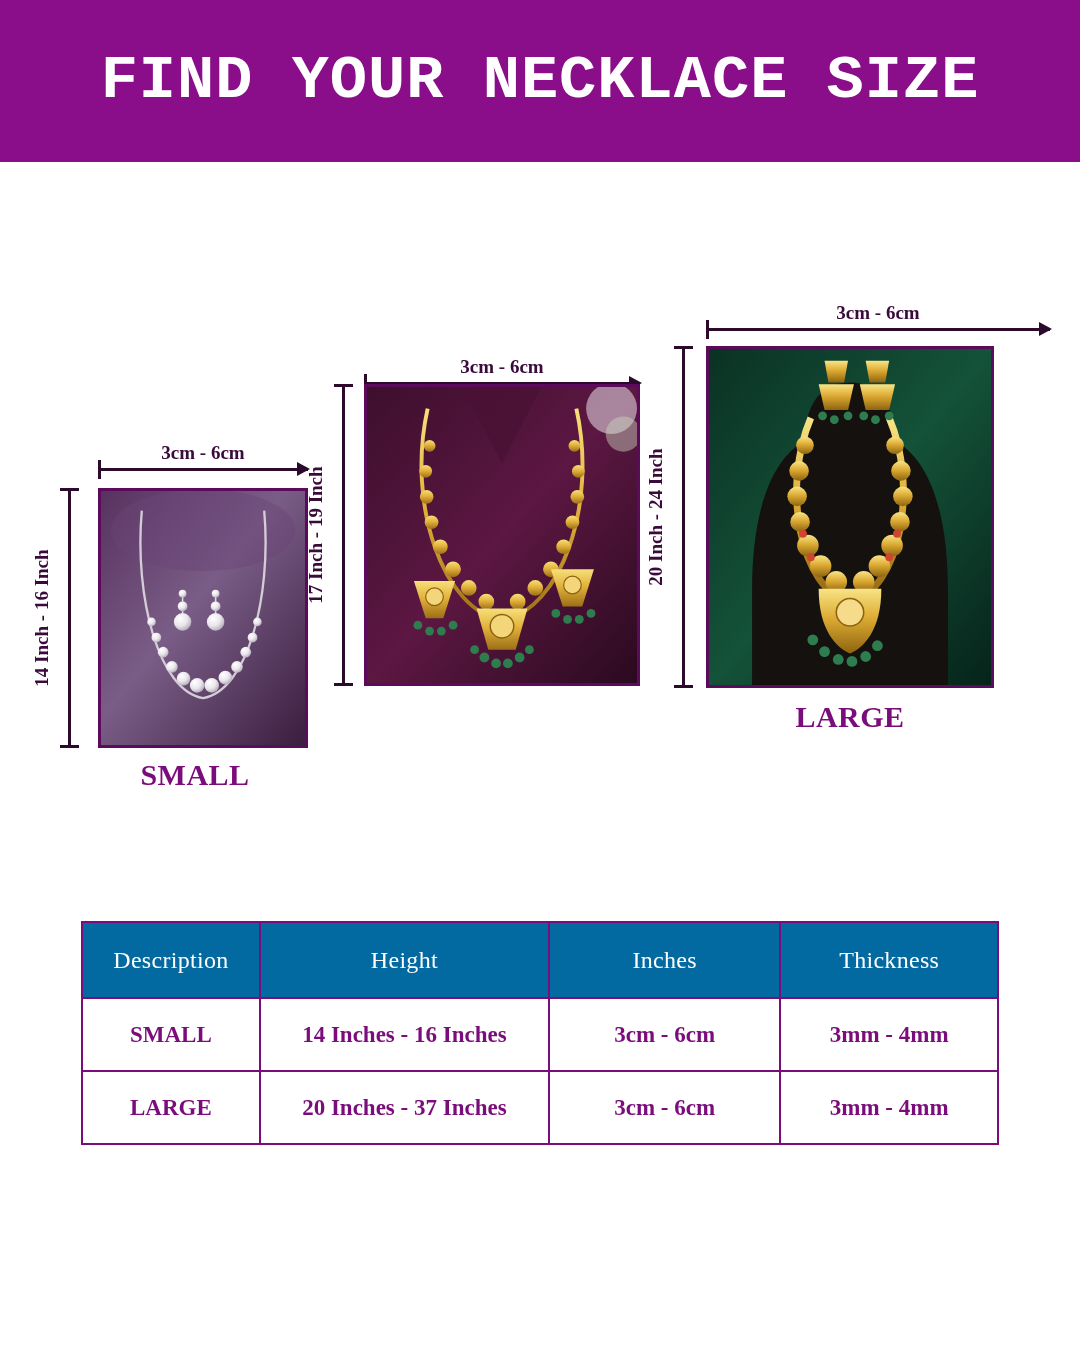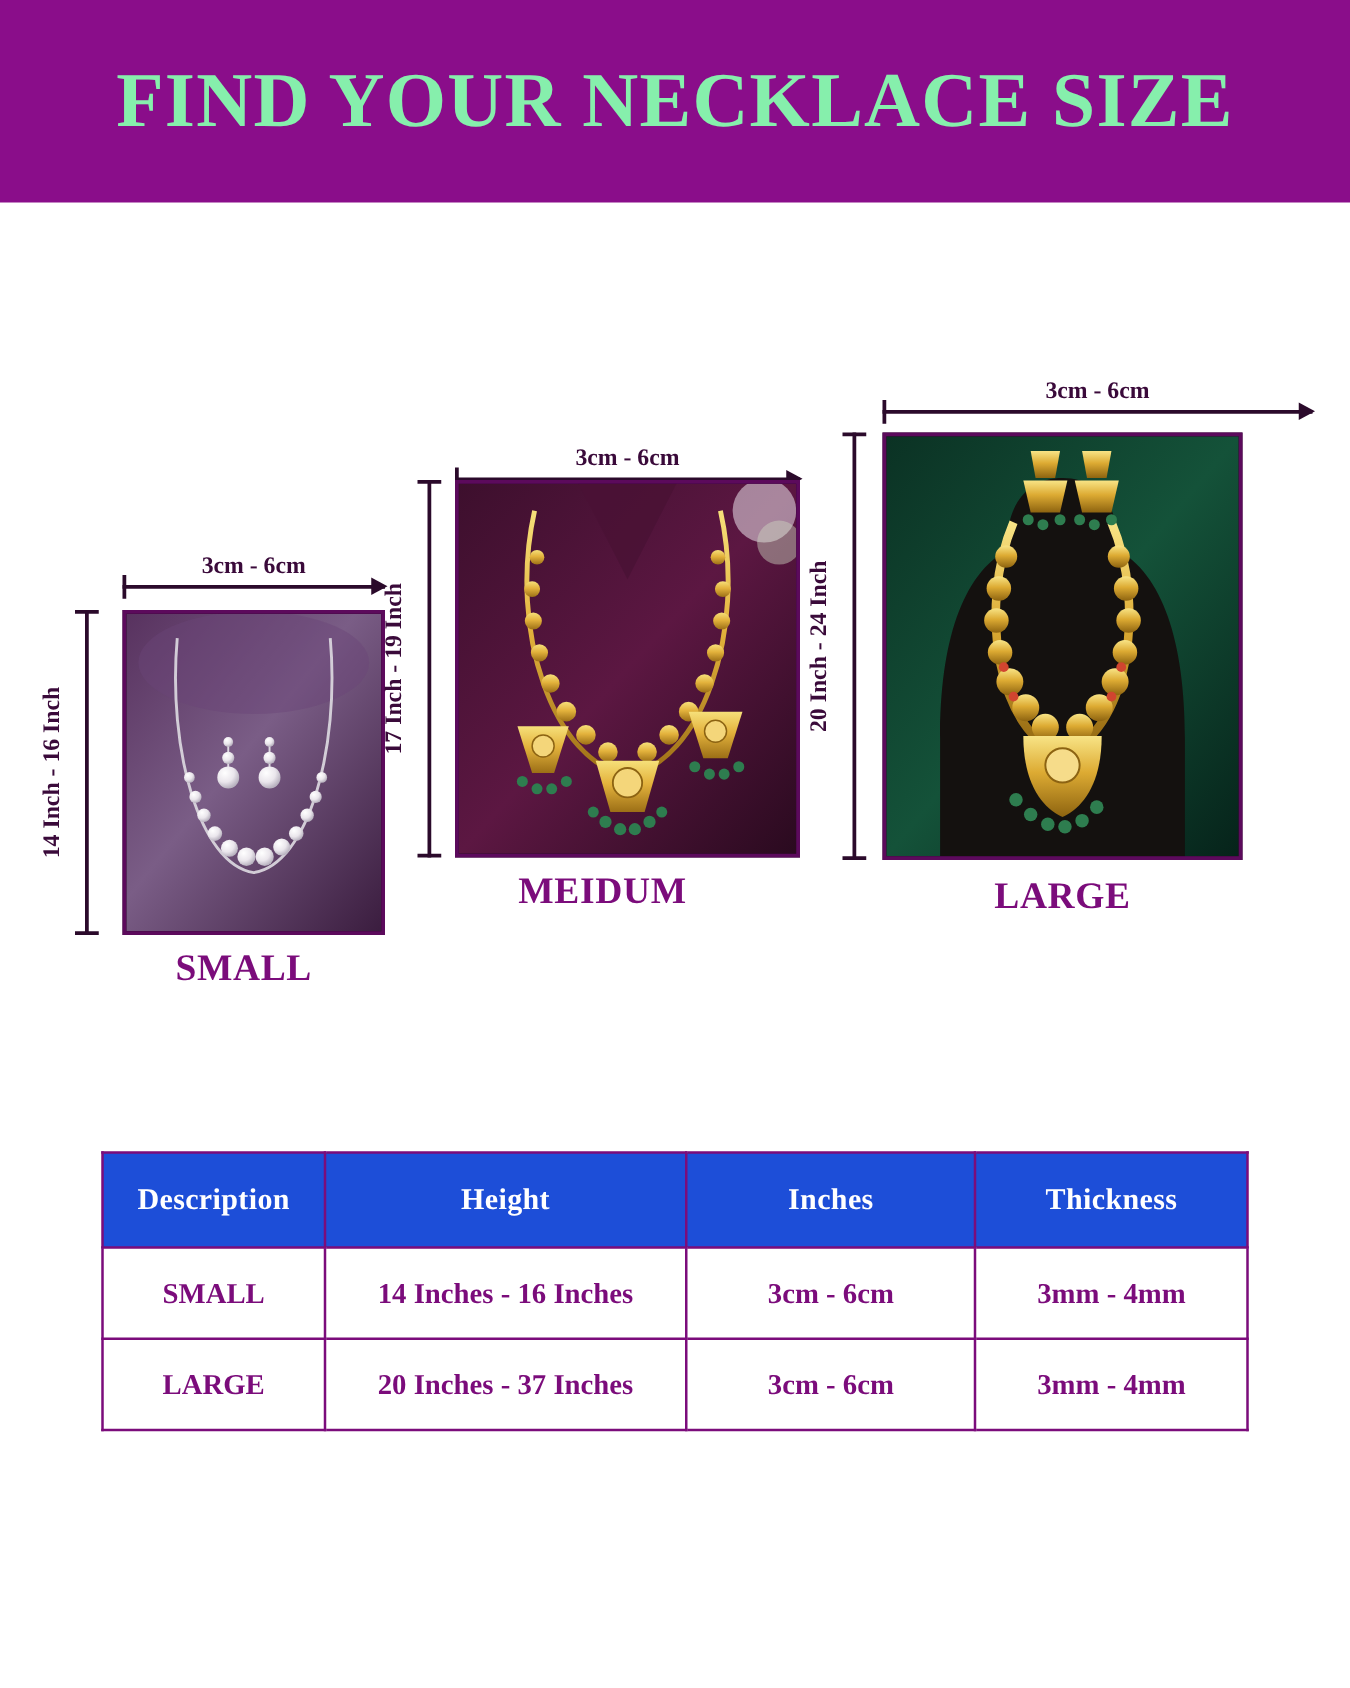--- a/index.html
+++ b/index.html
@@ -22,22 +22,22 @@
     position: absolute;
     left: 0; top: 0;
     width: 1080px;
     height: 162px;
     background: #8a0d8a;
     display: flex;
     align-items: center;
     justify-content: center;
   }
   .header-title {
-    color: #86efac;
-    font-family: Liberation Serif, serif;
+    color: #ffffff;
+    font-family: Liberation Mono, monospace;
     font-weight: bold;
     font-size: 62px;
     letter-spacing: 1px;
     line-height: 1;
     white-space: nowrap;
   }
 
   
   .cards {
     position: absolute;
@@ -157,24 +157,24 @@
     width: 918px;
     border-collapse: collapse;
     font-family: "Liberation Serif", serif;
   }
   .size-table th, .size-table td {
     border: 2px solid #7b0c7b;
     text-align: center;
     vertical-align: middle;
   }
   .size-table thead th {
-    background: #1d4ed8;
+    background: #0369a1;
     color: #ffffff;
     font-size: 24px;
-    font-weight: bold;
+    font-weight: normal;
     height: 76px;
     letter-spacing: 0.3px;
   }
   .size-table tbody td {
     color: #7b0c7b;
     font-size: 23px;
     font-weight: bold;
     height: 73px;
     background: #ffffff;
   }
@@ -341,21 +341,20 @@
             <g fill="#2e7d4f">
               <circle cx="193" cy="231" r="4.5"></circle>
                 <circle cx="205" cy="237" r="4.5"></circle>
               <circle cx="217" cy="237" r="4.5"></circle>
                 <circle cx="229" cy="231" r="4.5"></circle>
             </g>
           </g>
         </svg>
       </div>
 
-      <div class="card-label" style="left:0px; top:340px; width:320px;">MEIDUM</div>
     </div>
 
     <div class="card" style="left:648px; top:140px; width:400px; height:500px;">
 
       <div class="wmeasure" style="left:58px; top:0px; width:344px; height:40px;">
         <div class="wlabel">3cm - 6cm</div>
         <div class="wline"></div>
         <div class="wcapL"></div>
         <div class="warrow"></div>
       </div>

